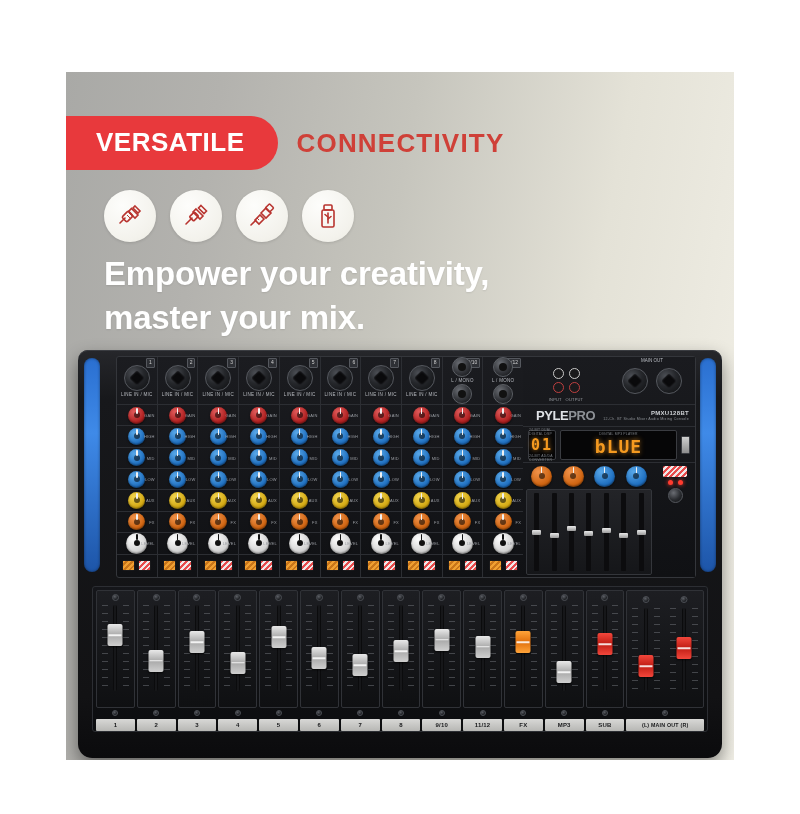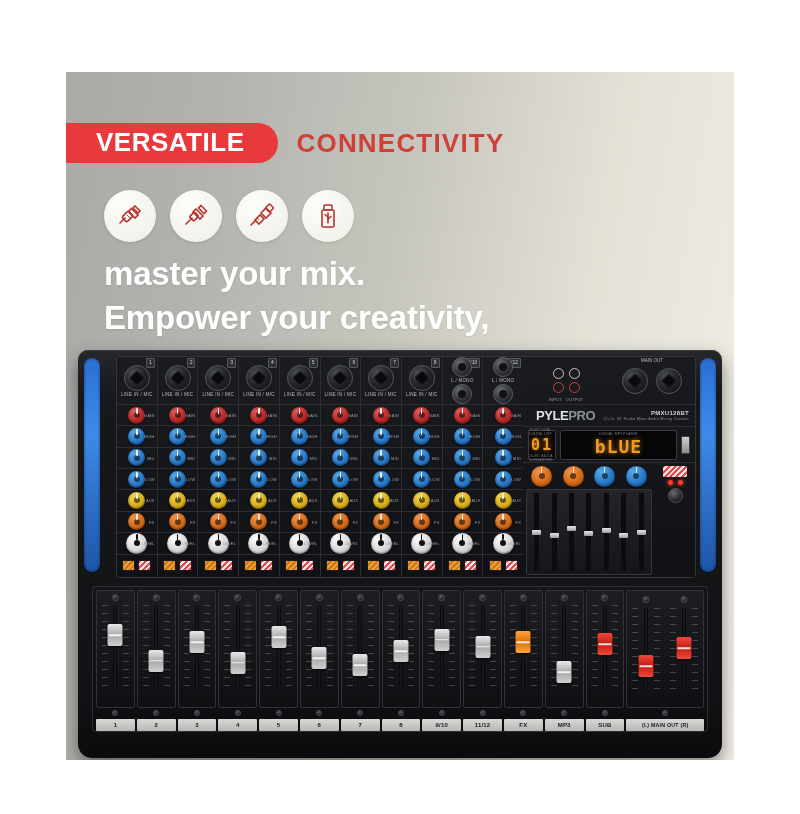--- a/index.html
+++ b/index.html
@@ -10,21 +10,21 @@
   
   .hero {
     position:absolute; left:66px; top:72px; width:668px; height:688px;
     background:linear-gradient(100deg,#a9a9a6 0%,#b3b2ae 20%,#c6c5bd 45%,#e4e2d7 72%,#f2f0e7 100%);
     overflow:hidden;
   }
 
   
   .badge-row { position:absolute; left:0; top:44px; height:54px; display:flex; align-items:center; }
   .badge-pill {
-    background:#e8393c; color:#fff; height:40px; border-radius:0 30px 30px 0;
+    background:#e8393c; color:#fff; height:54px; border-radius:0 30px 30px 0;
     display:flex; align-items:center; padding:0 34px 3px 30px;
     font-size:26px; font-weight:700; letter-spacing:0.5px; line-height:1;
   }
   .badge-tail { color:#cf4038; font-size:26px; font-weight:700; letter-spacing:1.2px; margin-left:18px; }
 
   
   .icon-row { position:absolute; left:38px; top:118px; display:flex; gap:14px; }
   .icon-circle {
     width:52px; height:52px; border-radius:50%;
     background:radial-gradient(circle at 35% 30%, #fdfdfb 0%, #f3f2ec 70%, #e9e8e0 100%);
@@ -257,22 +257,22 @@
         <svg width="32" height="32" viewBox="0 0 32 32" fill="none" stroke="#b8342f" stroke-width="1.6">
           <rect x="12" y="5" width="8" height="5" rx="1"></rect>
           <rect x="10" y="10" width="12" height="17" rx="1.5"></rect>
           <path d="M16 13v10" stroke-linecap="round"></path>
           <path d="M16 17l-3-2.5M16 19l3-2.5" stroke-linecap="round"></path>
         </svg>
       </div>
     </div>
 
     <div class="headline">
+      <div>Empower your creativity,</div>
       <div>master your mix.</div>
-      <div>Empower your creativity,</div>
     </div>
 
     <div class="mixer">
       <div class="rail l"></div>
       <div class="rail r"></div>
 
       <div class="deck">
         <div id="channel-strips" style="display:flex;flex:1;min-width:0;">
             <div class="ch">
     <div class="ch-jack">

